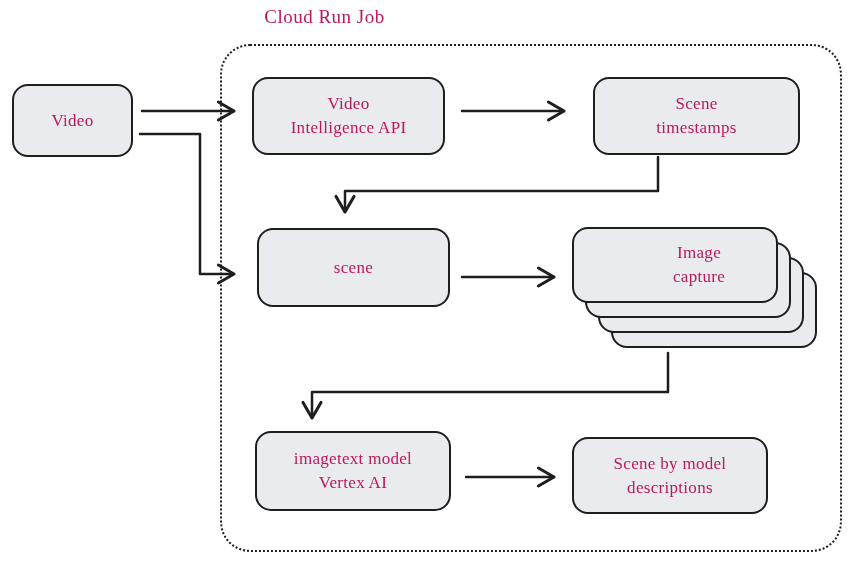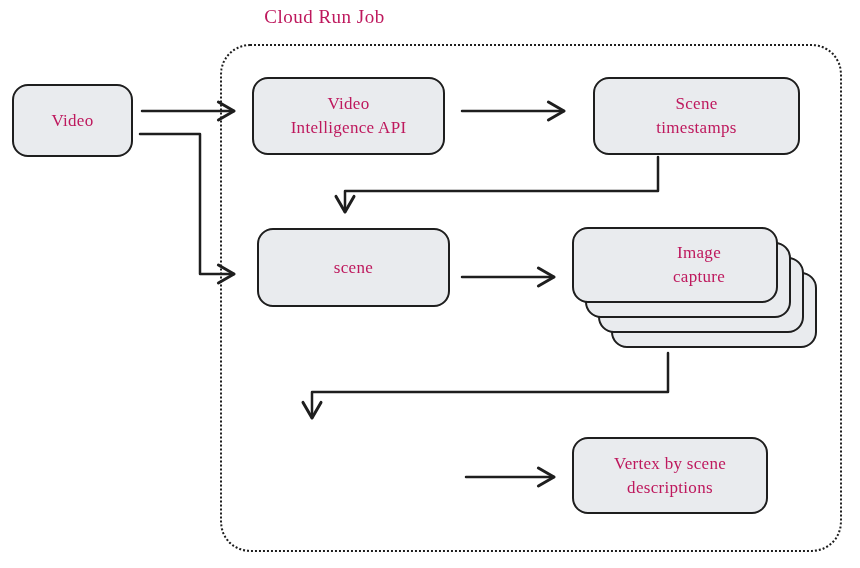--- a/index.html
+++ b/index.html
@@ -94,22 +94,24 @@
 timestamps</div>
 
   <div class="node node-ffmpeg">scene</div>
 
   <div class="stack-card stack-card-4"></div>
   <div class="stack-card stack-card-3"></div>
   <div class="stack-card stack-card-2"></div>
   <div class="node node-image-capture">Image
 capture</div>
 
+  <div class="node node-imagetext">imagetext model
+Vertex AI</div>
 
-  <div class="node node-scene-desc">Vertex by scene
+  <div class="node node-scene-desc">Scene by model
 descriptions</div>
 
   <svg class="edges" width="860" height="568" viewBox="0 0 860 568">
     <defs>
       <marker id="arrow" markerUnits="userSpaceOnUse" markerWidth="30" markerHeight="24" refX="0" refY="0" orient="auto" viewBox="-16 -10 20 20">
         <path d="M -13 -7.5 L 0 0 L -13 7.5" fill="none" stroke="#1e1e1e" stroke-width="2.5" stroke-linecap="round" stroke-linejoin="round"></path>
       </marker>
     </defs>
     <g fill="none" stroke="#1e1e1e" stroke-width="2.5" stroke-linecap="round" stroke-linejoin="round">
       <path d="M 142 111 H 234" marker-end="url(#arrow)"></path>

